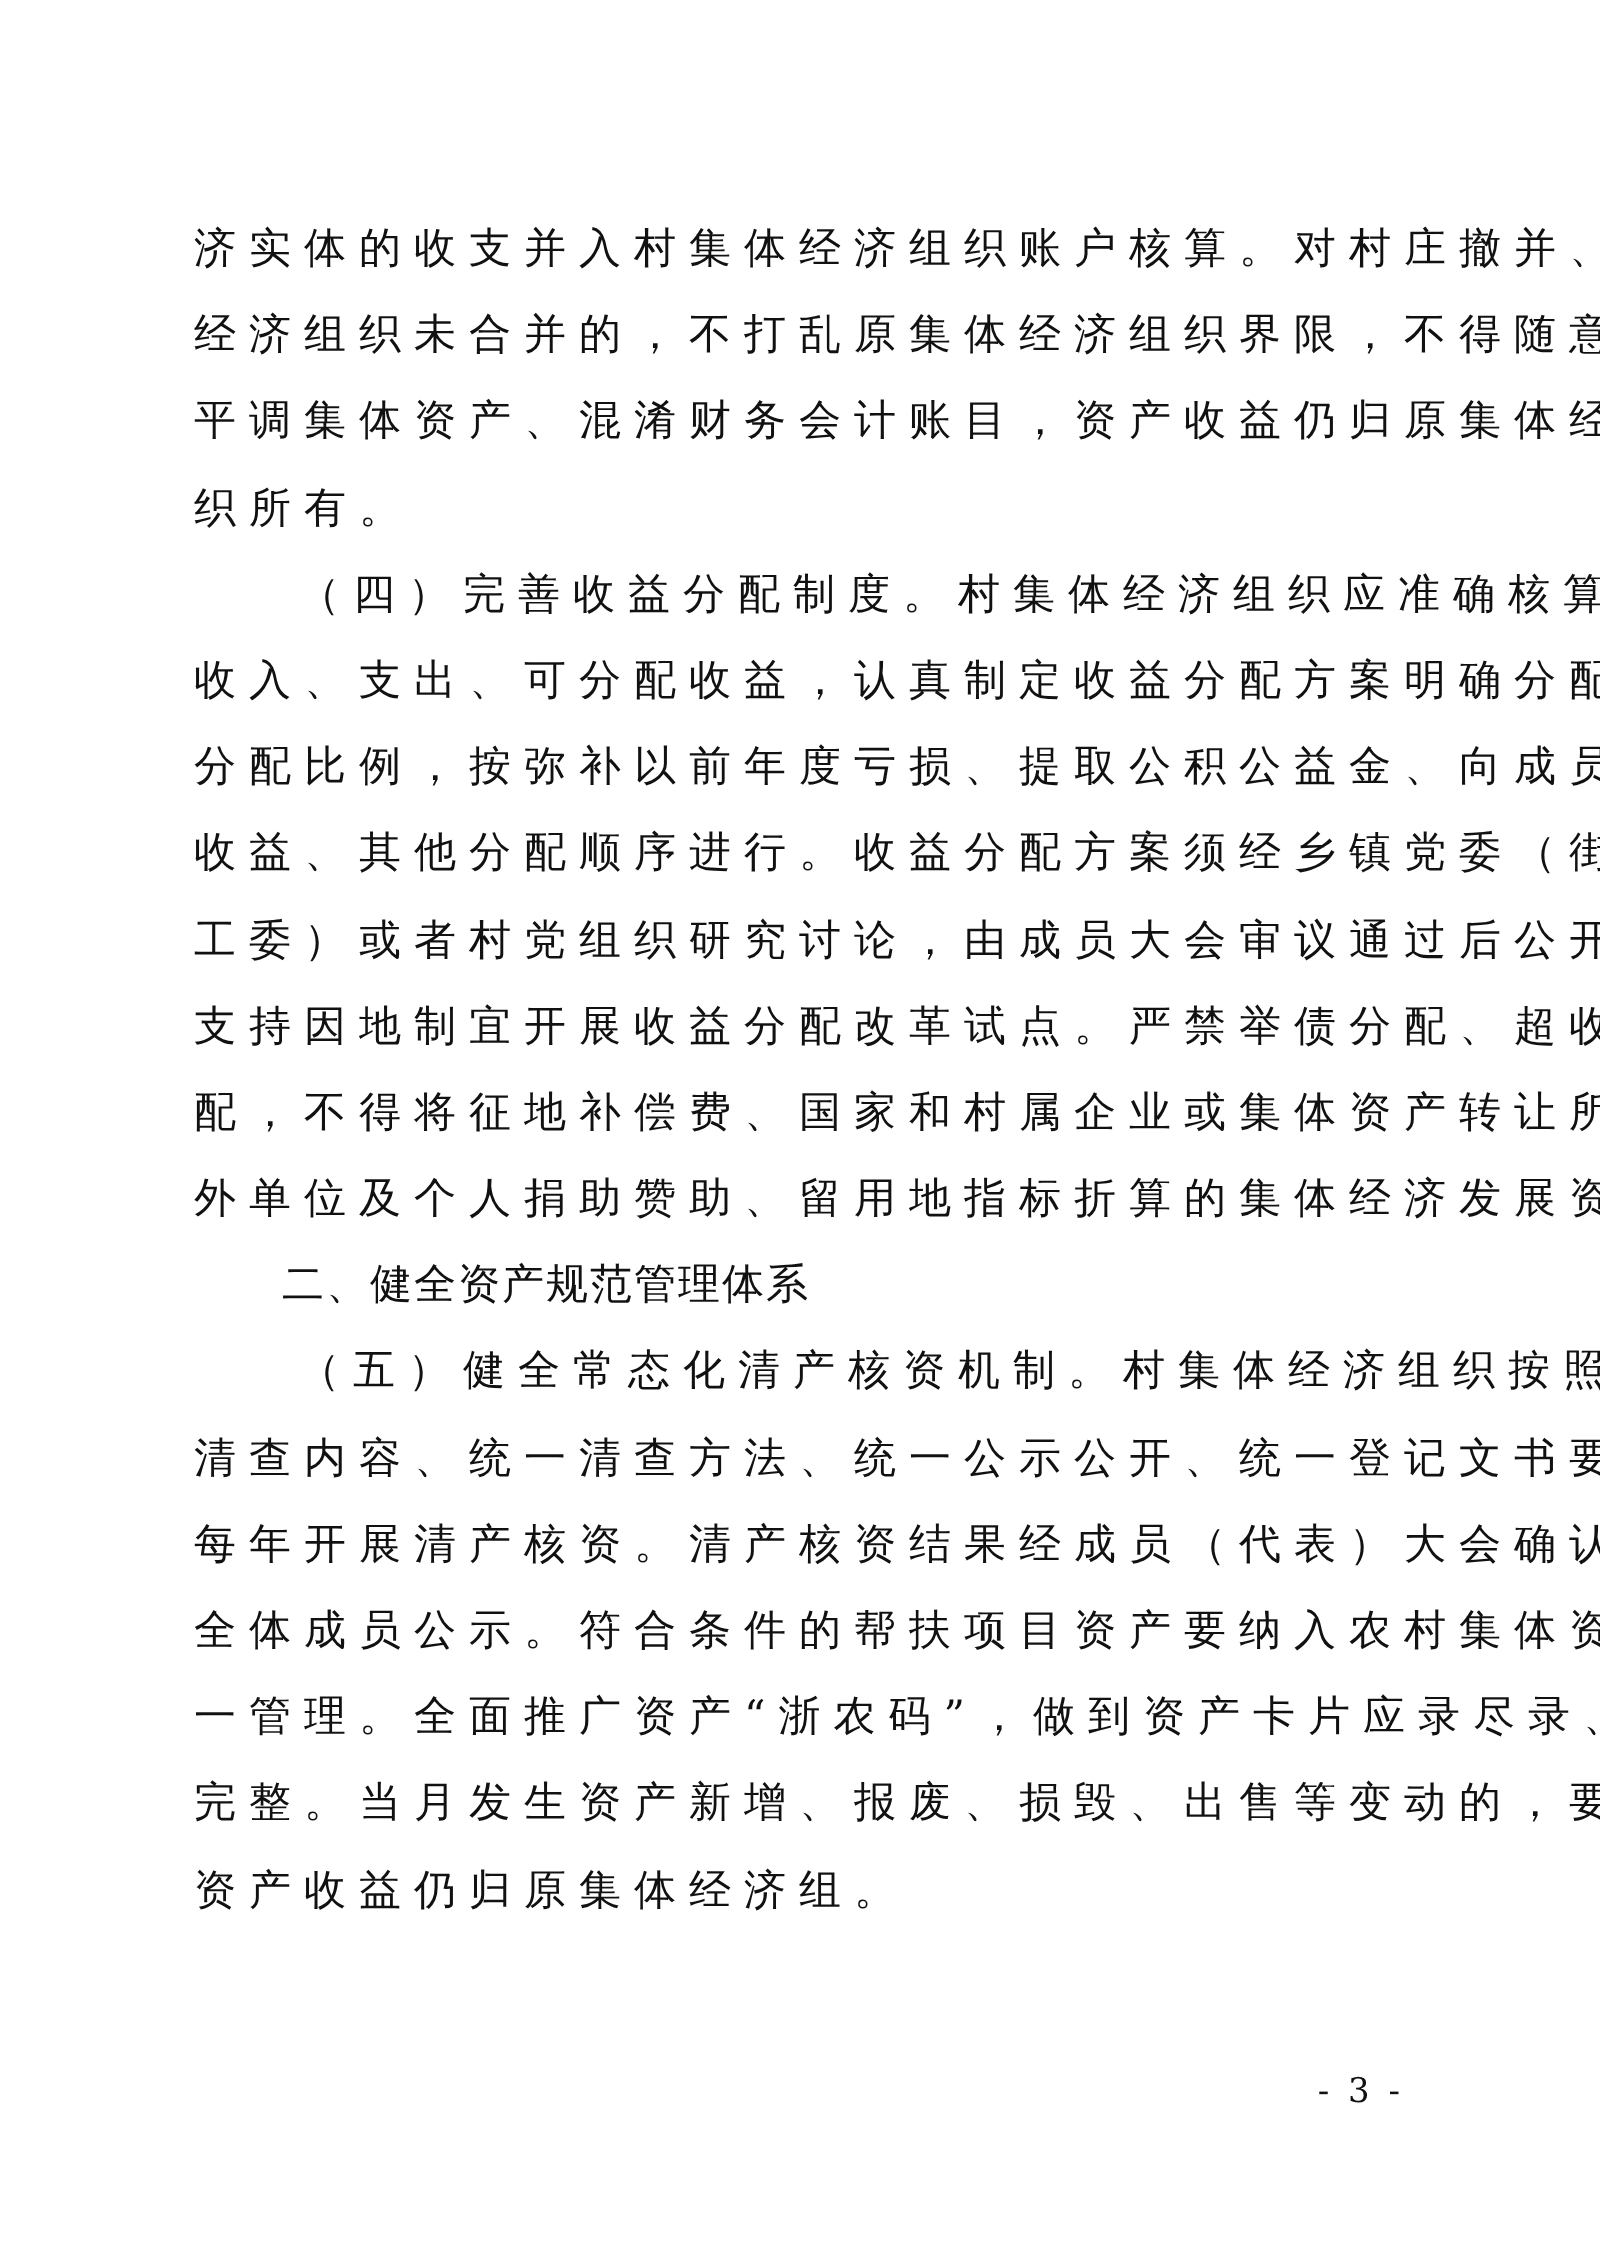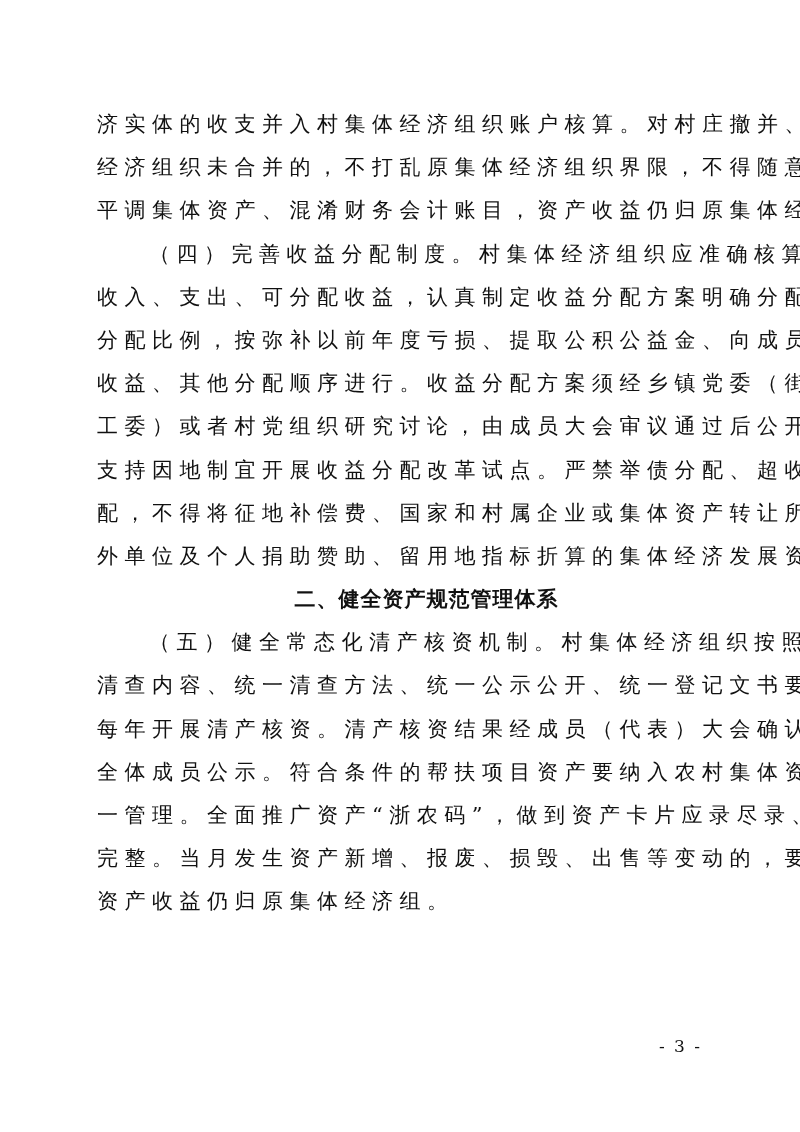--- a/index.html
+++ b/index.html
@@ -28,46 +28,46 @@
     letter-spacing: 6.5px;
     white-space: nowrap;
   }
   .indent {
     padding-left: 52px;
   }
   .heading {
     height: 43.2px;
     line-height: 43.2px;
     font-family: "DejaVu Sans", "Liberation Sans", sans-serif;
-    font-weight: bold;
+    font-weight: normal;
     font-size: 21px;
     letter-spacing: 1px;
     padding-left: 44px;
     white-space: nowrap;
-    text-align: center;
   }
   .page-number {
     position: absolute;
     right: 98px;
     top: 1036px;
     font-family: "DejaVu Serif", "Liberation Serif", serif;
     font-size: 17px;
     letter-spacing: 2px;
     color: #111111;
   }
 </style>
 </head>
 <body>
 
 <div class="page">
 
   <div>
     <div class="line">济实体的收支并入村集体经济组织账户核算。对村庄撤并、集体</div>
     <div class="line">经济组织未合并的，不打乱原集体经济组织界限，不得随意合并、</div>
     <div class="line">平调集体资产、混淆财务会计账目，资产收益仍归原集体经济组</div>
+    <div class="line">织所有。</div>
   </div>
 
   <div>
     <div class="line indent">（四）完善收益分配制度。村集体经济组织应准确核算年度</div>
     <div class="line">收入、支出、可分配收益，认真制定收益分配方案明确分配范围、</div>
     <div class="line">分配比例，按弥补以前年度亏损、提取公积公益金、向成员分配</div>
     <div class="line">收益、其他分配顺序进行。收益分配方案须经乡镇党委（街道党</div>
     <div class="line">工委）或者村党组织研究讨论，由成员大会审议通过后公开实施。</div>
     <div class="line">支持因地制宜开展收益分配改革试点。严禁举债分配、超收益分</div>
     <div class="line">配，不得将征地补偿费、国家和村属企业或集体资产转让所得、</div>

